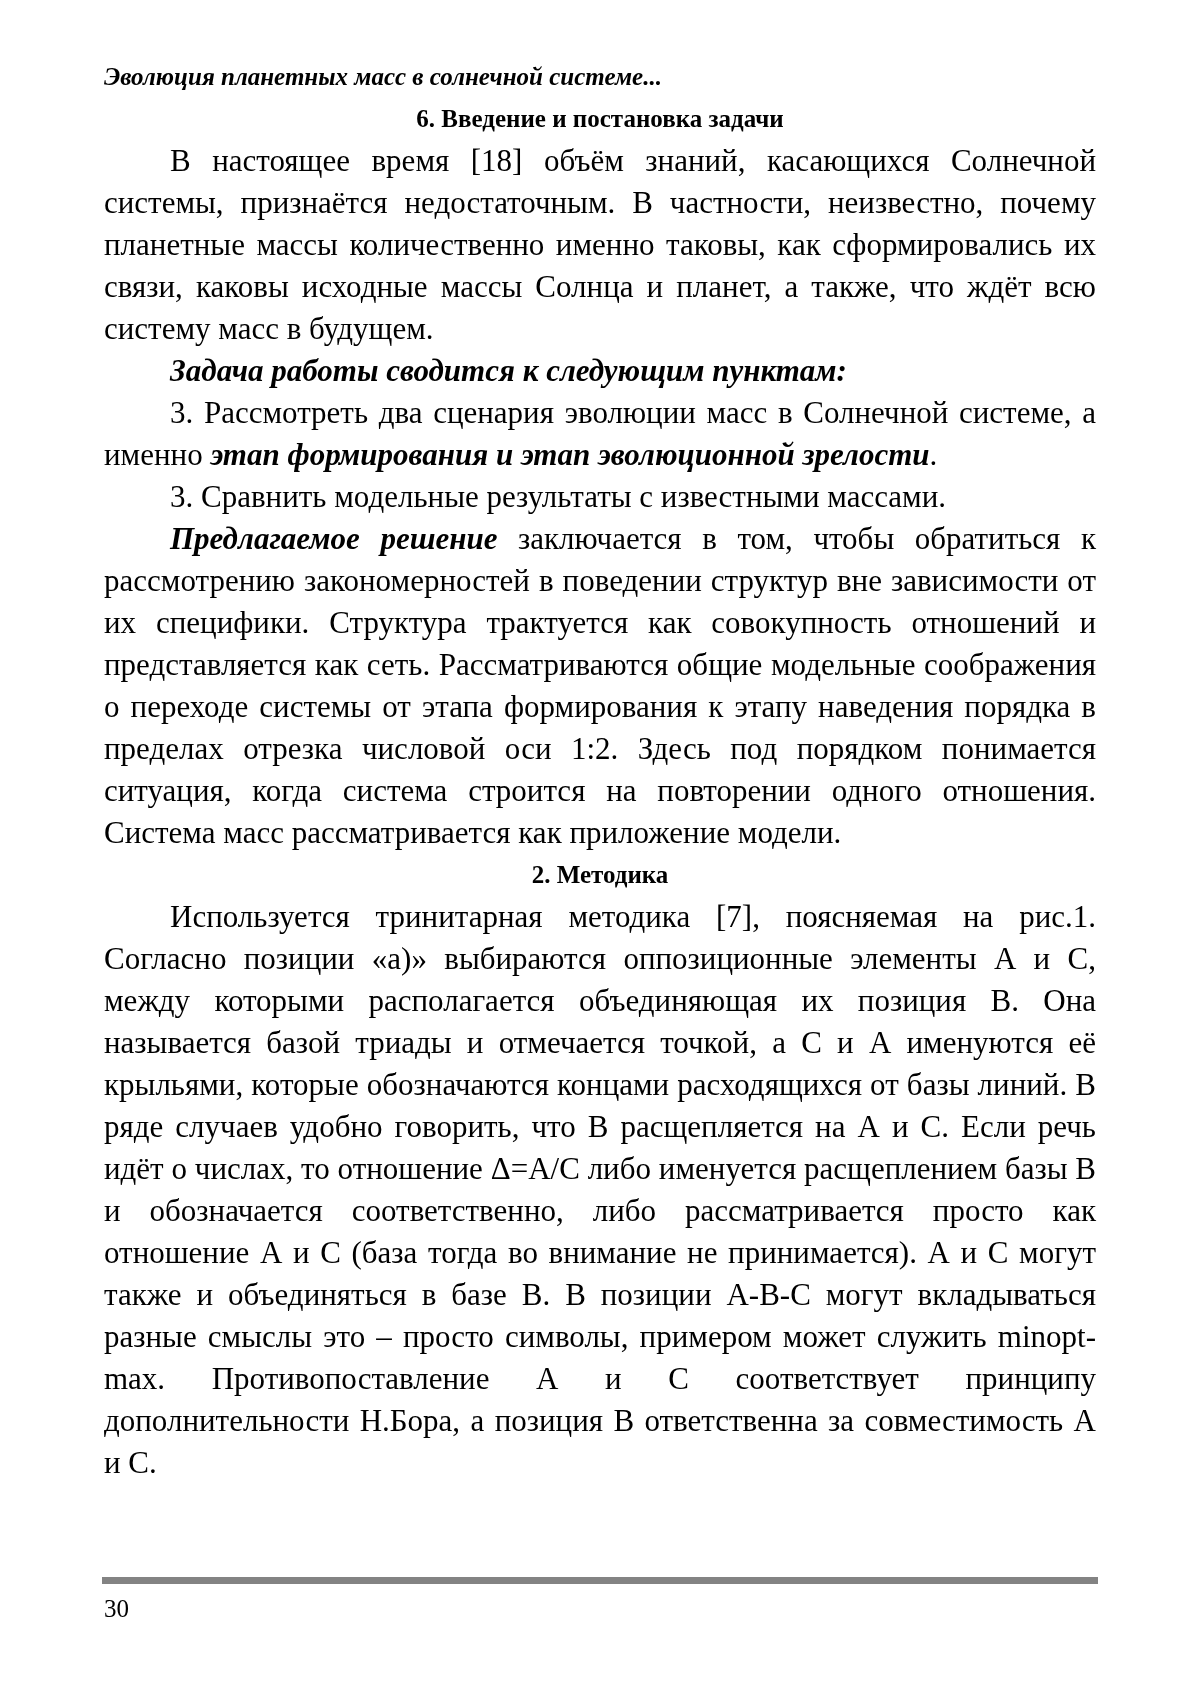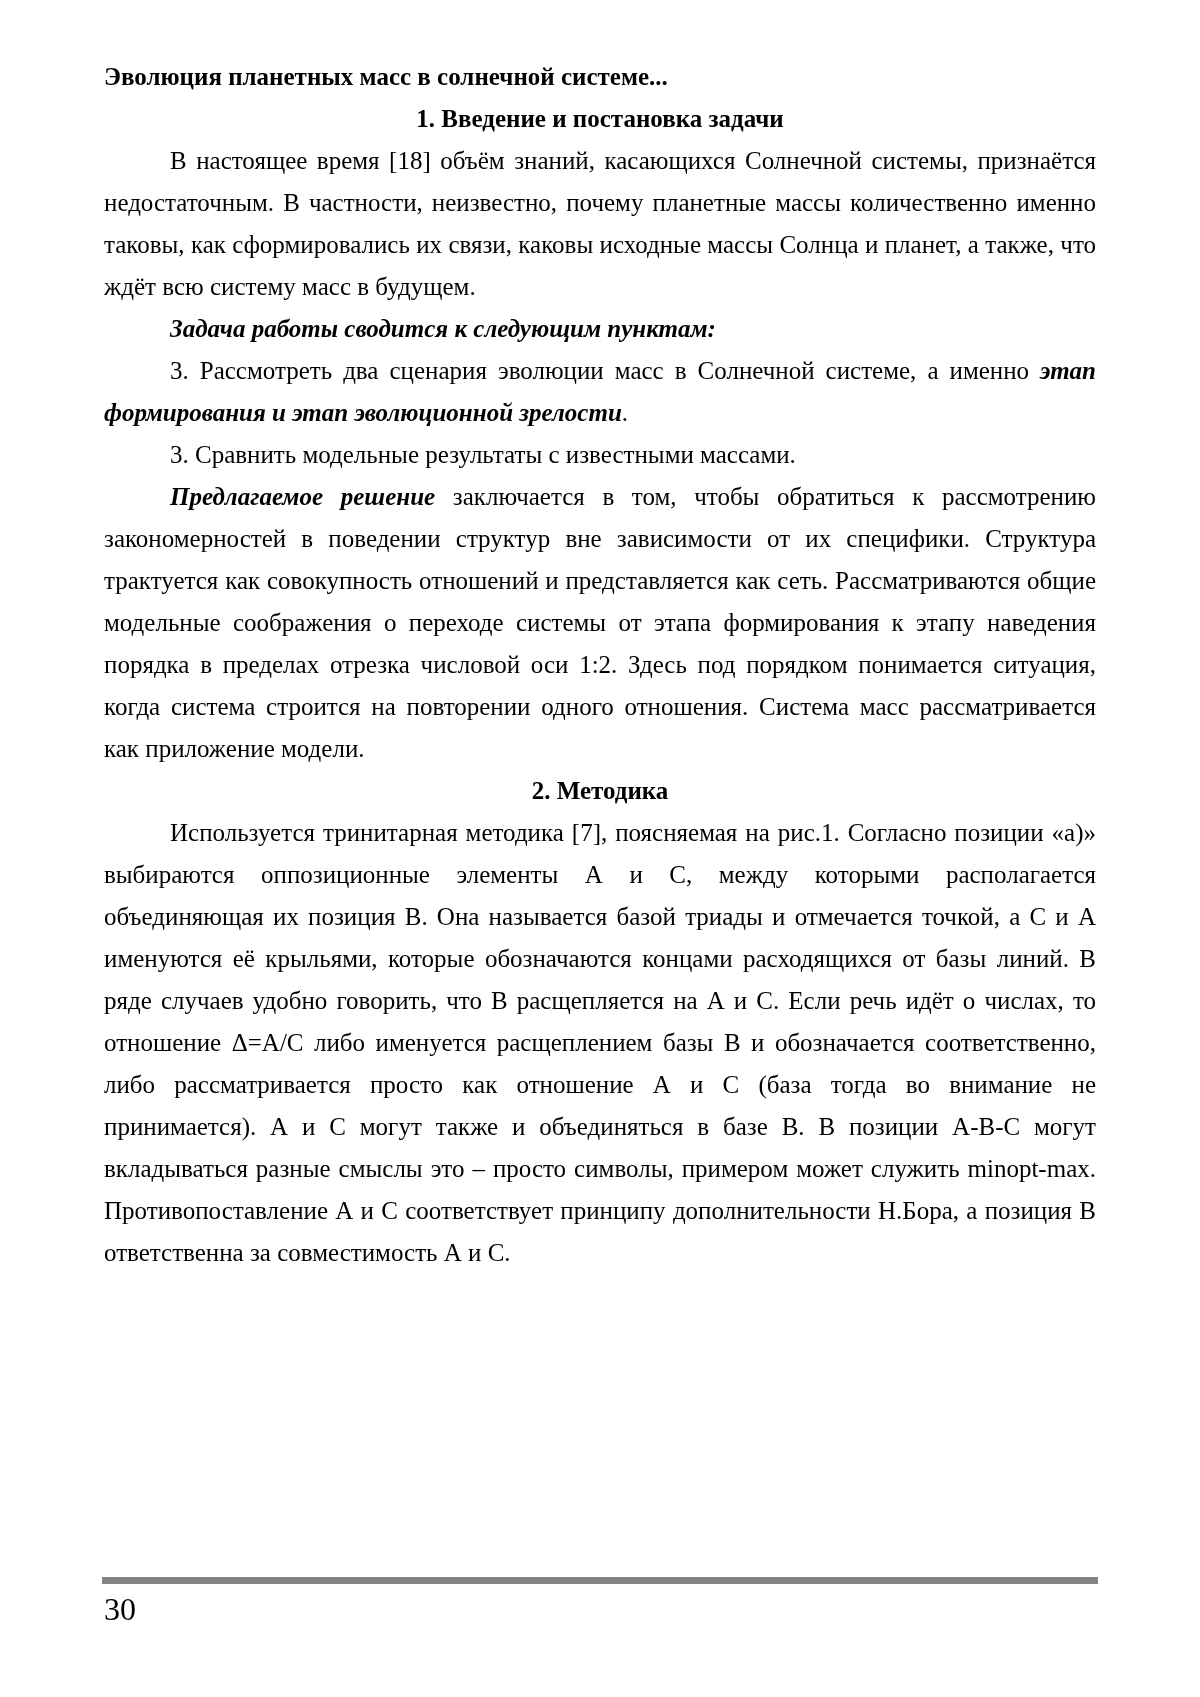--- a/index.html
+++ b/index.html
@@ -18,31 +18,32 @@
   .content {
     position: absolute;
     left: 104px;
     top: 56px;
     width: 992px;
   }
   .running-head {
     font-size: 25px;
     line-height: 42px;
     font-weight: bold;
+    font-style: italic;
     white-space: nowrap;
   }
   .heading {
     font-size: 25px;
     line-height: 42px;
     font-weight: bold;
     text-align: center;
     margin: 0;
   }
   .par {
-    font-size: 25px;
+    font-size: 31px;
     line-height: 42px;
     text-align: justify;
     text-indent: 66px;
     margin: 0;
   }
   .italic {
     font-style: italic;
     font-weight: bold;
   }
   .footer-rule {
@@ -54,31 +55,31 @@
     background: #838383;
   }
   .footer-row {
     position: absolute;
     left: 104px;
     top: 1592px;
     width: 992px;
     display: flex;
     justify-content: space-between;
     align-items: flex-end;
-    font-size: 32px;
+    font-size: 25px;
     line-height: 34px;
   }
 </style>
 </head>
 <body>
 
 <div class="content">
   <div class="running-head">Эволюция планетных масс в солнечной системе...</div>
 
-  <h1 class="heading">1. Введение и постановка задачи</h1>
+  <h1 class="heading">6. Введение и постановка задачи</h1>
 
   <p class="par">В настоящее время [18] объём знаний, касающихся Солнечной системы, признаётся недостаточным. В частности, неизвестно, почему планетные массы количественно именно таковы, как сформировались их связи, каковы исходные массы Солнца и планет, а также, что ждёт всю систему масс в будущем.</p>
 
   <p class="par italic">Задача работы сводится к следующим пунктам:</p>
 
   <p class="par"><span>3. Рассмотреть два сценария эволюции масс в Солнечной системе, а именно </span><span class="italic">этап формирования и этап эволюционной зрелости</span><span>.</span></p>
 
 
   <p class="par">3. Сравнить модельные результаты с известными массами.</p>
 

